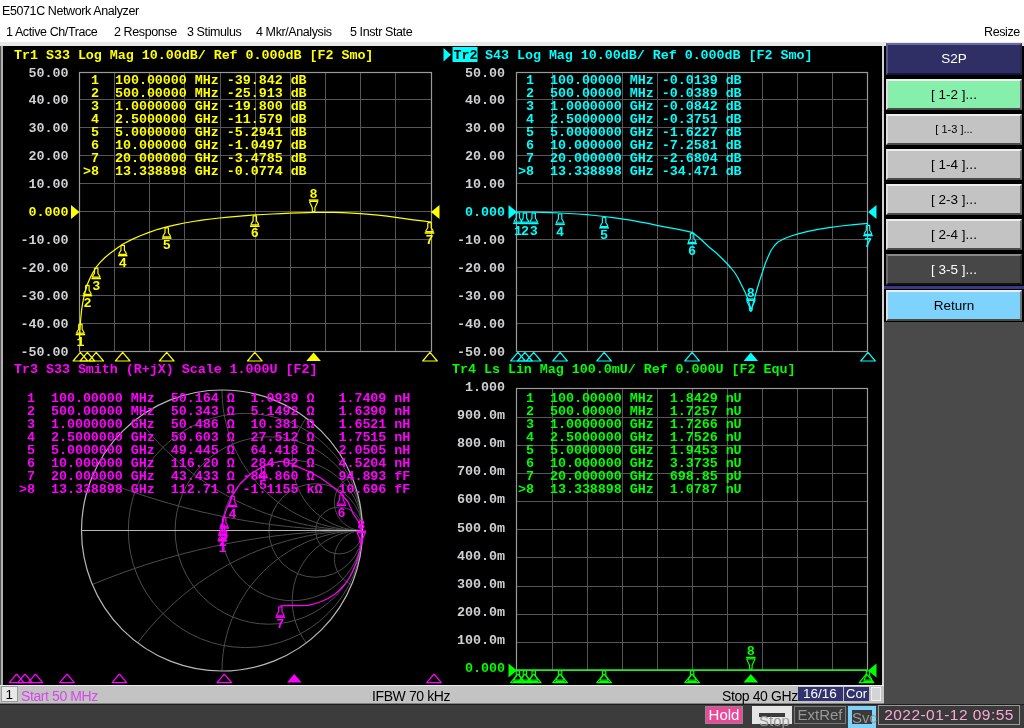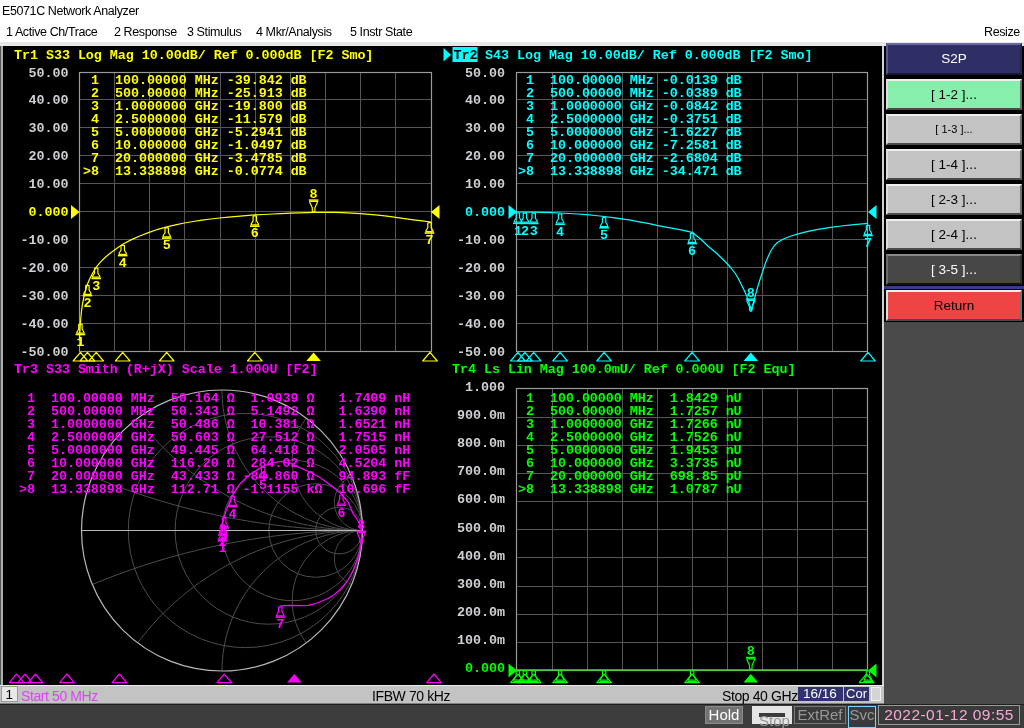--- a/index.html
+++ b/index.html
@@ -303,28 +303,28 @@
 <div class="abs" style="left:881.5px;top:45.5px;width:2px;height:658.5px;background:#d0d0d0"></div>
 <div class="abs" style="left:884px;top:322px;width:140px;height:382px;background:#4a4a4a"></div>
 <div class="abs" style="left:886px;top:42.5px;width:136px;height:32.5px;background:#2f2f66;border-top:2px solid #6a6aa2;border-left:2px solid #56568e;border-bottom:2px solid #16163a;border-right:2px solid #26264e;color:#fff;font-size:13.5px;text-align:center;line-height:27px">S2P</div>
 <div class="abs" style="left:886px;top:79px;width:136px;height:31px;background:#86efac;border-top:2px solid #eeeeee;border-left:2px solid #dddddd;border-bottom:2px solid #4a4a4a;border-right:2px solid #707070;color:#000;font-size:13.5px;text-align:center;line-height:27px">[ 1-2 ]...</div>
 <div class="abs" style="left:886px;top:114px;width:136px;height:31px;background:#c3c3c3;border-top:2px solid #eeeeee;border-left:2px solid #dddddd;border-bottom:2px solid #4a4a4a;border-right:2px solid #707070;color:#000;font-size:11px;text-align:center;line-height:27px">[ 1-3 ]...</div>
 <div class="abs" style="left:886px;top:149px;width:136px;height:31px;background:#c3c3c3;border-top:2px solid #eeeeee;border-left:2px solid #dddddd;border-bottom:2px solid #4a4a4a;border-right:2px solid #707070;color:#000;font-size:13.5px;text-align:center;line-height:27px">[ 1-4 ]...</div>
 <div class="abs" style="left:886px;top:184px;width:136px;height:31px;background:#c3c3c3;border-top:2px solid #eeeeee;border-left:2px solid #dddddd;border-bottom:2px solid #4a4a4a;border-right:2px solid #707070;color:#000;font-size:13.5px;text-align:center;line-height:27px">[ 2-3 ]...</div>
 <div class="abs" style="left:886px;top:219px;width:136px;height:31px;background:#c3c3c3;border-top:2px solid #eeeeee;border-left:2px solid #dddddd;border-bottom:2px solid #4a4a4a;border-right:2px solid #707070;color:#000;font-size:13.5px;text-align:center;line-height:27px">[ 2-4 ]...</div>
 <div class="abs" style="left:886px;top:254px;width:136px;height:31px;background:#474747;border-top:2px solid #8a8a8a;border-left:2px solid #6a6a6a;border-bottom:2px solid #111;border-right:2px solid #333;color:#fff;font-size:13.5px;text-align:center;line-height:27px">[ 3-5 ]...</div>
 <div class="abs" style="left:884px;top:286px;width:140px;height:3px;background:#3a3a8c"></div>
-<div class="abs" style="left:886px;top:290px;width:136px;height:31px;background:#ef4444;border-top:2px solid #eeeeee;border-left:2px solid #dddddd;border-bottom:2px solid #4a4a4a;border-right:2px solid #707070;color:#000;font-size:13.5px;text-align:center;line-height:27px">Return</div>
+<div class="abs" style="left:886px;top:290px;width:136px;height:31px;background:#7dd3fc;border-top:2px solid #eeeeee;border-left:2px solid #dddddd;border-bottom:2px solid #4a4a4a;border-right:2px solid #707070;color:#000;font-size:13.5px;text-align:center;line-height:27px">Return</div>
 
 <div class="abs" style="left:0;top:685px;width:884px;height:19px;background:#c3c3c3;border-top:1px solid #ececec;border-bottom:1px solid #808080"></div>
 <div class="abs" style="left:1px;top:686px;width:16.5px;height:16px;background:#e8e8e8;border:1px solid #9a9a9a;color:#000;font-size:13.5px;text-align:center;line-height:15px">1</div>
 <div class="abs" style="left:21px;top:687.5px;font-size:14px;letter-spacing:-0.4px;color:#d946ef">Start 50 MHz</div>
 <div class="abs" style="left:372px;top:687.5px;font-size:14px;letter-spacing:-0.4px;color:#000">IFBW 70 kHz</div>
 <div class="abs" style="left:722px;top:687.5px;font-size:14px;letter-spacing:-0.4px;color:#000">Stop 40 GHz</div>
 <div class="abs" style="left:797.5px;top:686.8px;width:45px;height:14.5px;background:#32326e;color:#fff;font-size:13.5px;text-align:center;line-height:14.5px">16/16</div>
 <div class="abs" style="left:844px;top:686.8px;width:25px;height:14.5px;background:#32326e;color:#fff;font-size:13px;text-align:center;line-height:14.5px">Cor</div>
 <div class="abs" style="left:871px;top:686.8px;width:10px;height:14.5px;background:#d4d4d4;border:1px solid #efefef"></div>
 
 <div class="abs" style="left:0;top:704px;width:1024px;height:24px;background:#3c3c3c;border-top:1px solid #1e1e1e"></div>
-<div class="abs" style="left:705px;top:706px;width:38px;height:18px;background:#737373;border:1px solid #8a8a8a;color:#fff;font-size:15px;text-align:center;line-height:16px">Hold</div>
+<div class="abs" style="left:705px;top:706px;width:38px;height:18px;background:#ec4899;border:1px solid #8a8a8a;color:#fff;font-size:15px;text-align:center;line-height:16px">Hold</div>
 <div class="abs" style="left:752px;top:706px;width:40px;height:18px;background:#3a3a3a;border:7px solid #e5e5e5;color:#989898;font-size:15px;text-align:center;line-height:16px">Stop</div>
 <div class="abs" style="left:794px;top:706px;width:52px;height:18px;background:#3a3a3a;border:1px solid #787878;color:#989898;font-size:15px;text-align:center;line-height:16px">ExtRef</div>
-<div class="abs" style="left:848px;top:706px;width:28px;height:22px;background:#3a3a3a;border:1px solid #7dd3fc;color:#989898;font-size:15px;text-align:center;line-height:16px">Svc</div>
+<div class="abs" style="left:848px;top:706px;width:28px;height:22px;background:#3a3a3a;border:4px solid #7dd3fc;color:#989898;font-size:15px;text-align:center;line-height:16px">Svc</div>
 <div class="abs" style="left:878px;top:705px;width:142px;height:20px;background:#3a3a3a;border:1px solid #9a9a9a;color:#f9a8d4;font-size:15.5px;letter-spacing:0.45px;text-align:center;line-height:18px">2022-01-12 09:55</div>
 </body></html>

